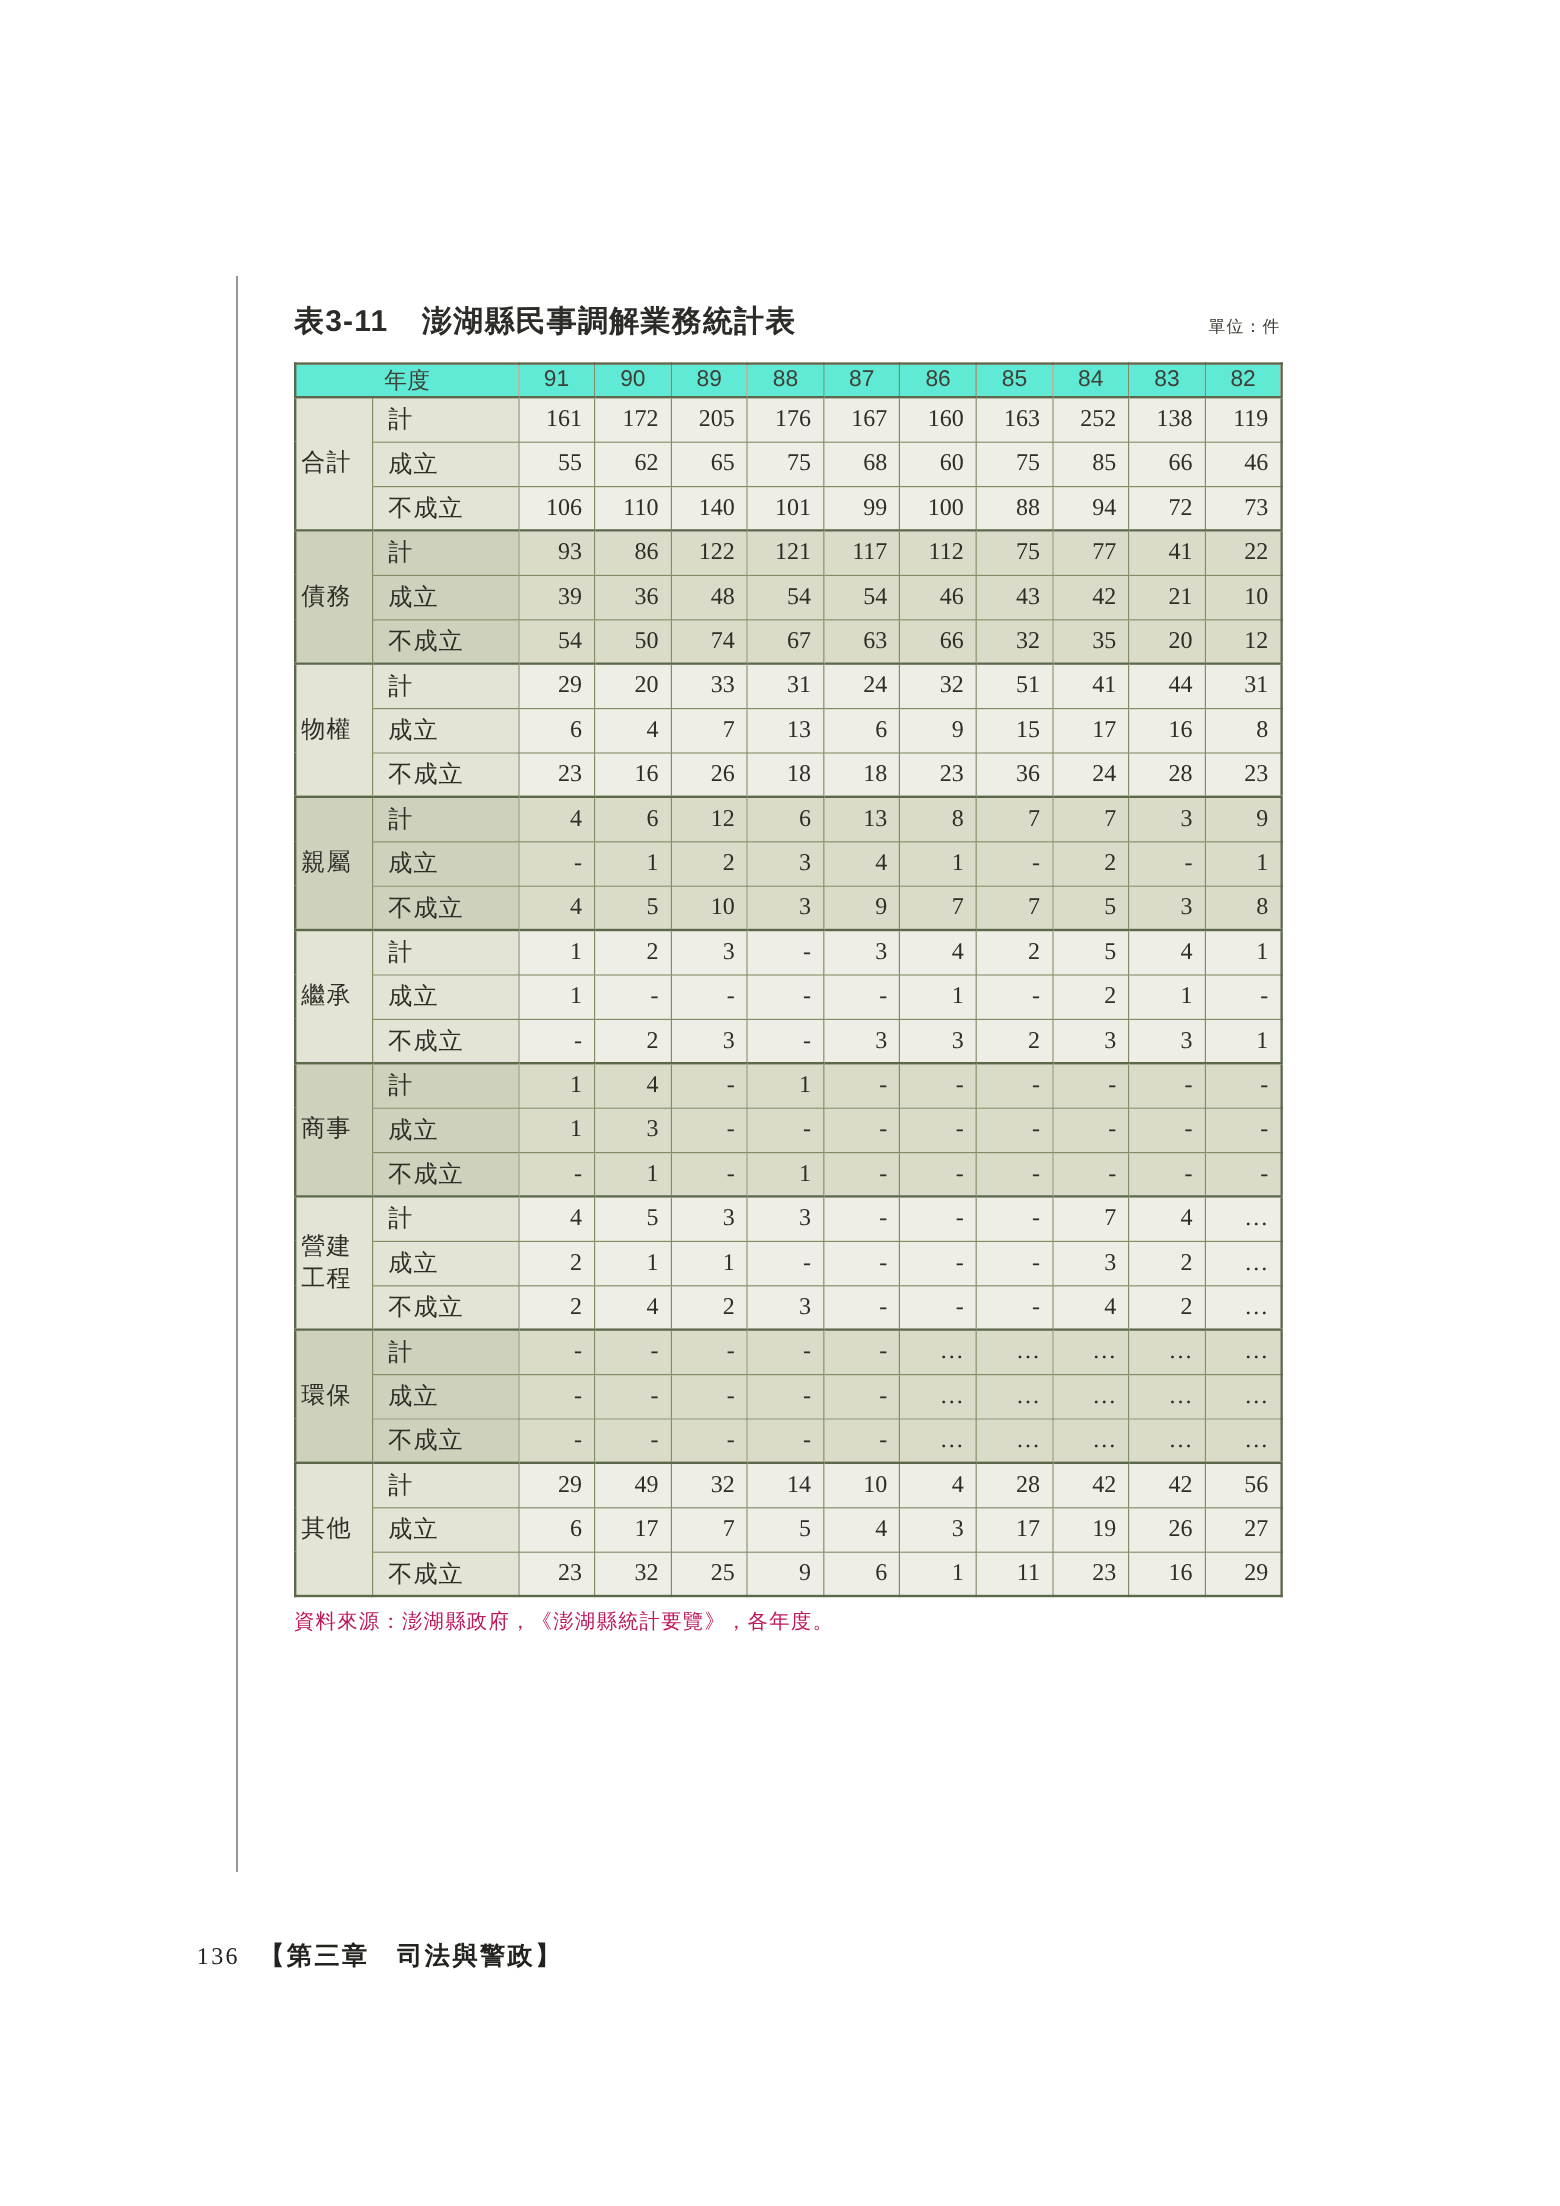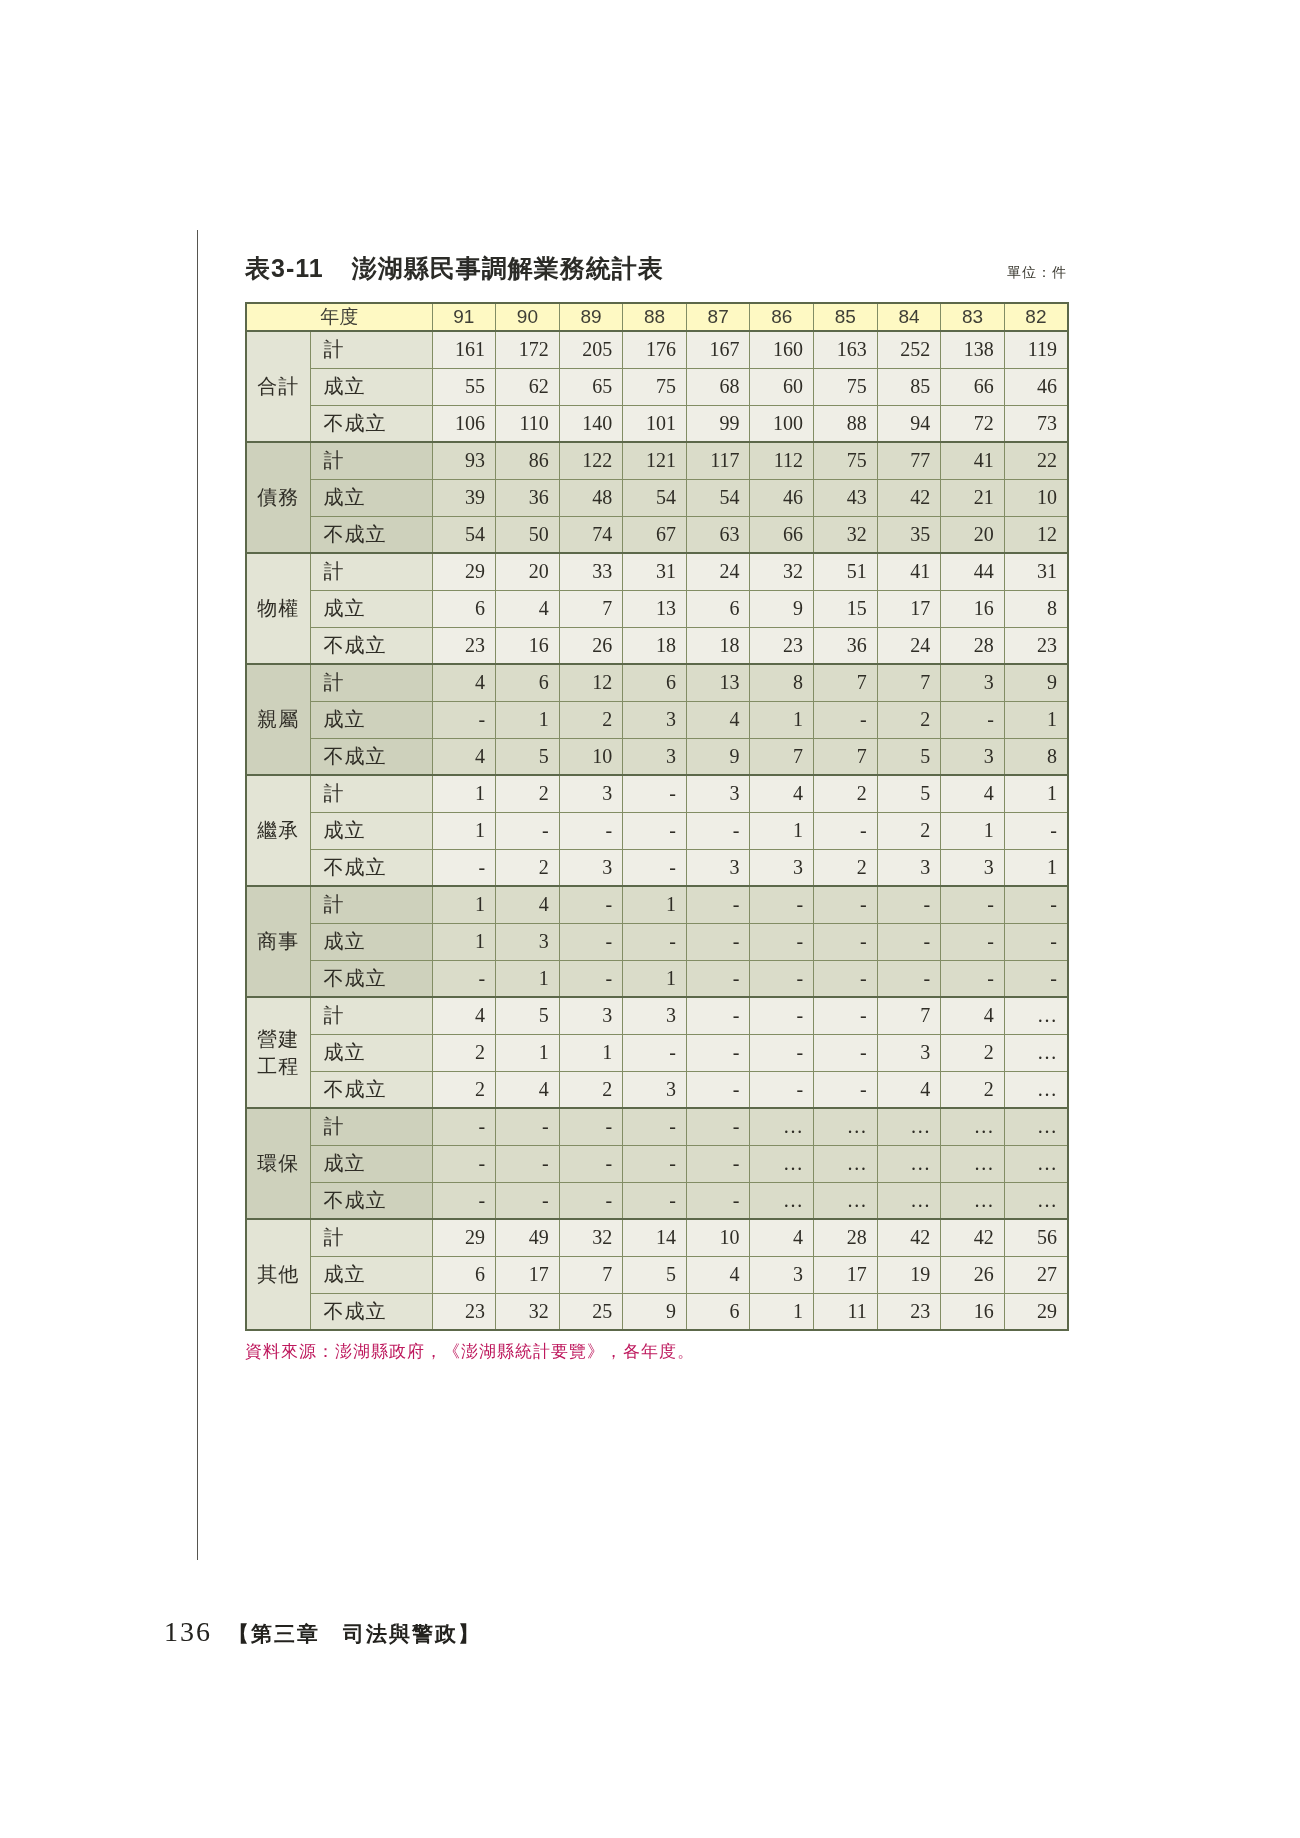--- a/index.html
+++ b/index.html
@@ -21,41 +21,41 @@
   }
   .table-no { margin-right:28px; }
   .unit-label { font-size:14px; color:#3a382f; padding-bottom:2px; letter-spacing:1px; }
 
   table.stat-table {
     border-collapse:collapse; width:822px; table-layout:fixed;
     border:2px solid #5c684a;
   }
   .stat-table th, .stat-table td { border:1px solid #828d64; overflow:hidden; padding:0; }
   .stat-table thead th {
-    background:#fef9c3; font-family:"Liberation Sans","DejaVu Sans",sans-serif;
+    background:#5eead4; font-family:"Liberation Sans","DejaVu Sans",sans-serif;
     font-weight:normal; font-size:19px; color:#3f3f36; height:23px;
     border-bottom:2px solid #5c684a; text-align:center;
   }
   .stat-table tbody td { height:37px; font-size:20px; }
-  td.group-cell { text-align:center; font-size:19px; padding:2px 4px; line-height:1.35; letter-spacing:1px; }
+  td.group-cell { text-align:left; font-size:19px; padding:2px 4px; line-height:1.35; letter-spacing:1px; }
   td.row-label  { text-align:left; padding-left:13px; font-size:18px; letter-spacing:1px; }
   td.val        { text-align:right; padding-right:10px; }
   tr.light td.group-cell, tr.light td.row-label { background:#e3e4d5; }
   tr.light td.val { background:#efeee6; }
   tr.dark td.group-cell, tr.dark td.row-label { background:#ced1bc; }
   tr.dark td.val { background:#dadcc9; }
   tr.group-start td { border-top:2px solid #5c684a; }
 
   .source-note { margin-top:9px; font-size:17px; color:#be185d; letter-spacing:1px; }
 
   .footer {
     position:absolute; left:164px; top:1616px;
     display:flex; align-items:baseline; gap:16px; color:#23221e;
   }
-  .page-number { font-size:28px; letter-spacing:2px; }
+  .page-number { font-size:20px; letter-spacing:2px; }
   .chapter { font-size:21px; font-weight:bold; letter-spacing:2px; }
 </style>
 </head>
 <body>
 
 <div class="page">
   <div class="margin-line"></div>
 
   <div class="content">
     <div class="title-row">

